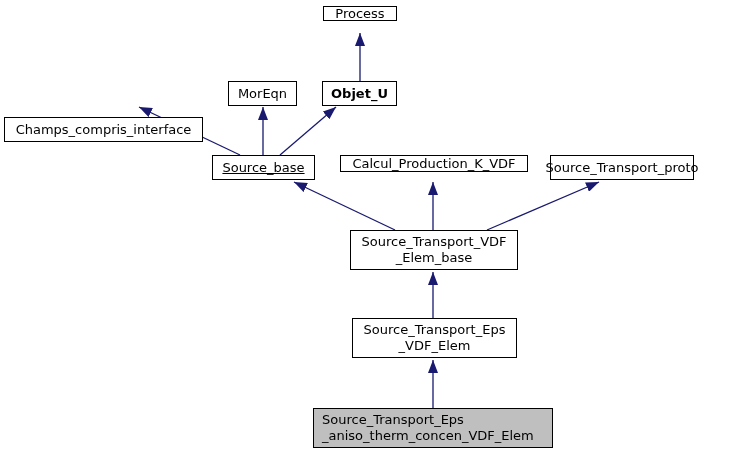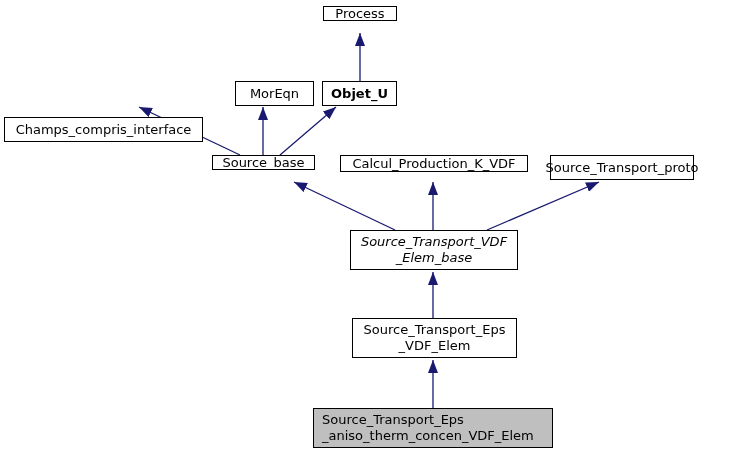--- a/index.html
+++ b/index.html
@@ -63,41 +63,41 @@
   </svg>
 
   <div class="node" style="left:323px; top:6px;   width:74px;  height:15px;">
     <span>Process</span>
   </div>
 
   <div class="node" style="left:4px;   top:81px;  width:199px; height:25px;margin-top:36px;">
     <span>Champs_compris_interface</span>
   </div>
 
-  <div class="node" style="left:228px; top:81px;  width:79px;  height:25px;margin-left:7px;">
+  <div class="node" style="left:228px; top:81px;  width:69px;  height:25px;">
     <span>MorEqn</span>
   </div>
 
   <div class="node" style="left:322px; top:81px;  width:75px;  height:25px;font-weight:bold;">
     <span>Objet_U</span>
   </div>
 
-  <div class="node" style="left:212px; top:155px; width:103px; height:15px;">
+  <div class="node" style="left:212px; top:155px; width:103px; height:25px;text-decoration:underline;">
     <span>Source_base</span>
   </div>
 
   <div class="node" style="left:340px; top:155px; width:188px; height:17px;">
     <span>Calcul_Production_K_VDF</span>
   </div>
 
   <div class="node" style="left:550px; top:155px; width:144px; height:25px;">
     <span>Source_Transport_proto</span>
   </div>
 
-  <div class="node" style="left:350px; top:230px; width:168px; height:40px;font-style:italic;">
+  <div class="node" style="left:350px; top:230px; width:168px; height:40px;">
     <span>Source_Transport_VDF
 _Elem_base</span>
   </div>
 
   <div class="node" style="left:352px; top:318px; width:165px; height:40px;">
     <span>Source_Transport_Eps
 _VDF_Elem</span>
   </div>
 
   <div class="node current" style="left:313px; top:408px; width:240px; height:40px;">

